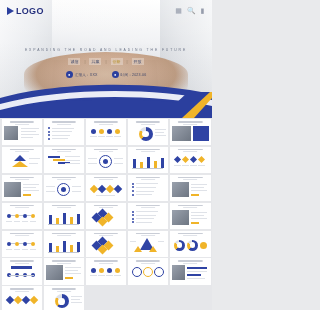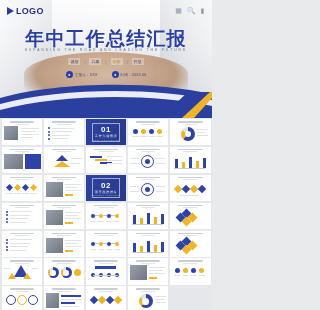--- a/index.html
+++ b/index.html
@@ -108,21 +108,20 @@
       <span class="tri"></span>
       <span class="txt">LOGO</span>
     </div>
 
     <div class="hdr-icons">
       <span>▦</span>
       <span>🔍</span>
       <span>▮</span>
     </div>
 
-    <div class="title">年中工作总结汇报</div>
     <div class="subtitle">EXPANDING THE ROAD AND LEADING THE FUTURE</div>
 
     <div class="tagrow">
       <span class="tg">诚信</span>
       <span class="sep">|</span>
       <span class="tg">共赢</span>
       <span class="sep">|</span>
       <span class="tg hl">创新</span>
       <span class="sep">|</span>
       <span class="tg">开放</span>
@@ -170,26 +169,20 @@
         <div class="mini-sub"></div>
         <div class="cir-b" style="left:4px;top:8px;width:2px;height:2px;"></div>
         <div class="bar" style="left:8px;top:8.6px;width:22px;"></div>
         <div class="cir-b" style="left:4px;top:11.6px;width:2px;height:2px;"></div>
         <div class="bar" style="left:8px;top:12.2px;width:20px;"></div>
         <div class="cir-b" style="left:4px;top:15.2px;width:2px;height:2px;"></div>
         <div class="bar" style="left:8px;top:15.8px;width:18px;"></div>
         <div class="cir-b" style="left:4px;top:18.8px;width:2px;height:2px;"></div>
         <div class="bar" style="left:8px;top:19.4px;width:16px;"></div>
       </div>
-      <div class="slide divider">
-        <div class="dv-box"></div>
-        <div class="dv-num">01</div>
-        <div class="dv-cn">工作完成情况</div>
-        <div class="dv-en">WORK COMPLETION</div>
-      </div>
       <div class="slide">
         <div class="mini-title"></div>
         <div class="mini-sub"></div>
         <div class="cir-b" style="left:5px;top:10px;width:5px;height:5px;"></div>
         <div class="bar" style="left:4px;top:17px;width:7px;"></div>
         <div class="cir-y" style="left:13px;top:10px;width:5px;height:5px;"></div>
         <div class="bar" style="left:12px;top:17px;width:7px;"></div>
         <div class="cir-b" style="left:21px;top:10px;width:5px;height:5px;"></div>
         <div class="bar" style="left:20px;top:17px;width:7px;"></div>
         <div class="cir-y" style="left:29px;top:10px;width:5px;height:5px;"></div>
@@ -260,26 +253,20 @@
         <div class="bar" style="left:4px;top:18px;width:7px;transform:translateX(24px);"></div>
       </div>
       <div class="slide">
         <div class="mini-title"></div>
         <div class="mini-sub"></div>
         <div class="ph-img" style="left:2px;top:7px;width:17px;height:15px;"></div>
         <div class="bar" style="left:21px;top:9px;width:16px;"></div>
         <div class="bar" style="left:21px;top:12px;width:13px;"></div>
         <div class="bar" style="left:21px;top:15px;width:16px;"></div>
         <div class="blk-y" style="left:21px;top:19px;width:8px;height:2px;"></div>
-      </div>
-      <div class="slide divider">
-        <div class="dv-box"></div>
-        <div class="dv-num">02</div>
-        <div class="dv-cn">项目推进进度</div>
-        <div class="dv-en">PROJECT PROGRESS</div>
       </div>
       <div class="slide">
         <div class="mini-title"></div>
         <div class="mini-sub"></div>
         <div class="cir-o" style="left:13px;top:8px;width:13px;height:13px;"></div>
         <div class="cir-b" style="left:17px;top:12px;width:5px;height:5px;"></div>
         <div class="bar" style="left:2px;top:11px;width:9px;"></div>
         <div class="bar" style="left:2px;top:16px;width:9px;"></div>
         <div class="bar" style="left:28px;top:11px;width:9px;"></div>
         <div class="bar" style="left:28px;top:16px;width:9px;"></div>

